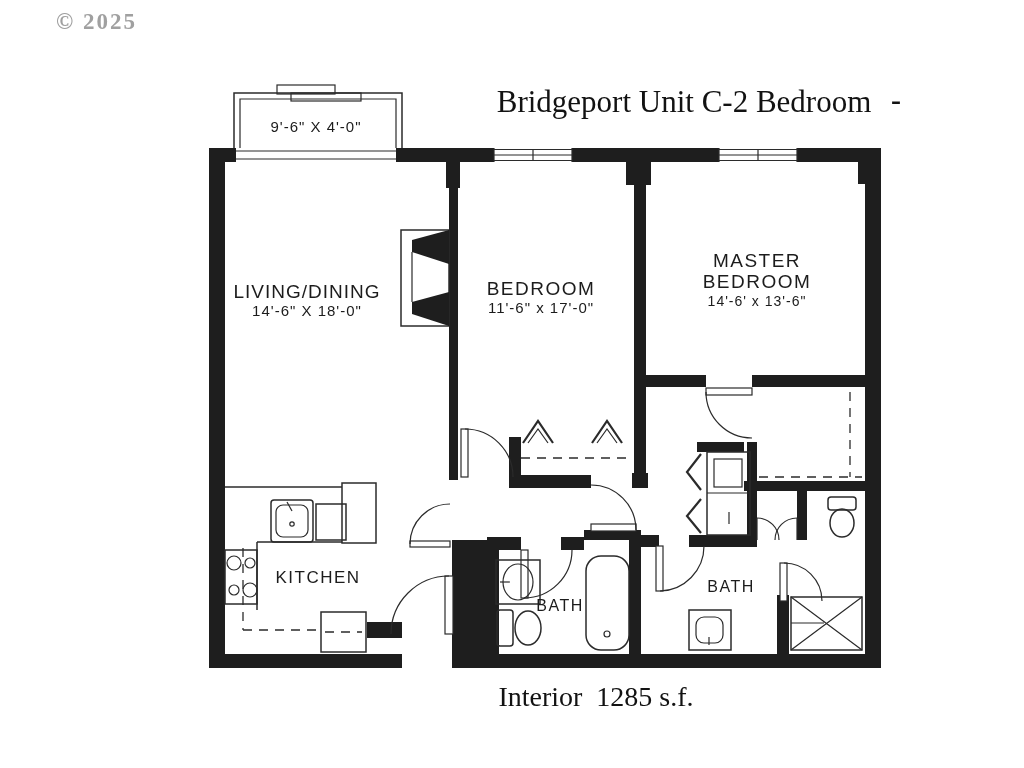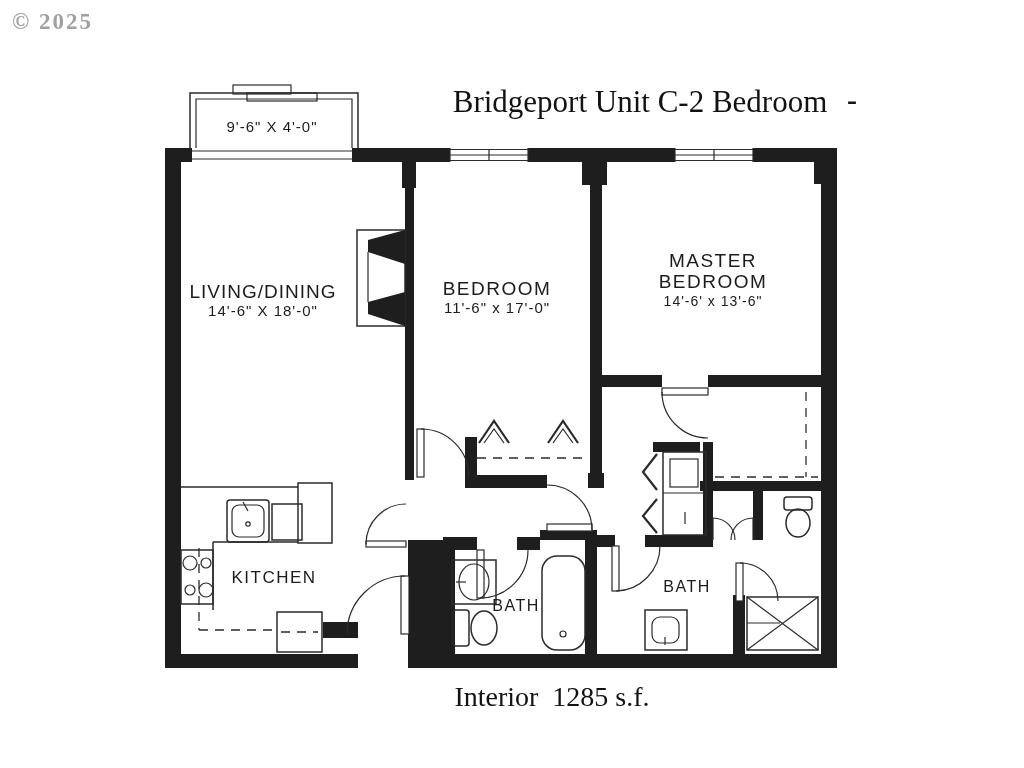--- a/index.html
+++ b/index.html
@@ -1,17 +1,17 @@
 <!DOCTYPE html>
 <html><head>
 <meta charset="utf-8">
 <style>
   html,body{margin:0;padding:0;background:#ffffff;}
   .page{position:relative;width:865px;height:768px;background:#ffffff;overflow:hidden;
-        font-family:"Liberation Sans",sans-serif;}
+        font-family:"Liberation Sans",sans-serif;margin-left:44px;}
   svg{position:absolute;left:0;top:0;}
   .wall{fill:#1e1e1e;stroke:none;}
   .thin{fill:none;stroke:#2b2b2b;stroke-width:1.5;}
   .thin2{fill:none;stroke:#2b2b2b;stroke-width:1.2;}
   .leaf{fill:#ffffff;stroke:#2b2b2b;stroke-width:1.2;}
   .dash{fill:none;stroke:#2b2b2b;stroke-width:1.3;stroke-dasharray:9 7;}
   .chev{fill:none;stroke:#2b2b2b;stroke-width:2.2;}
   .lbl{font-family:"Liberation Sans",sans-serif;fill:#1c1c1c;}
   .serif{font-family:"Liberation Serif",serif;fill:#121212;}
   .wm{font-family:"Liberation Serif",serif;fill:#a0a0a0;font-weight:bold;letter-spacing:2px;}

